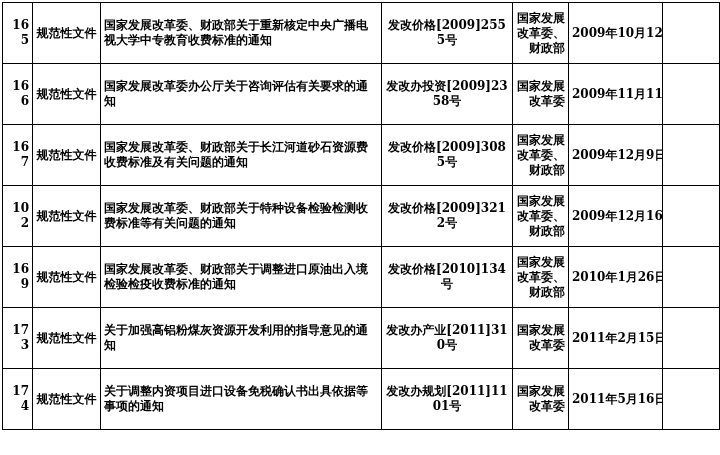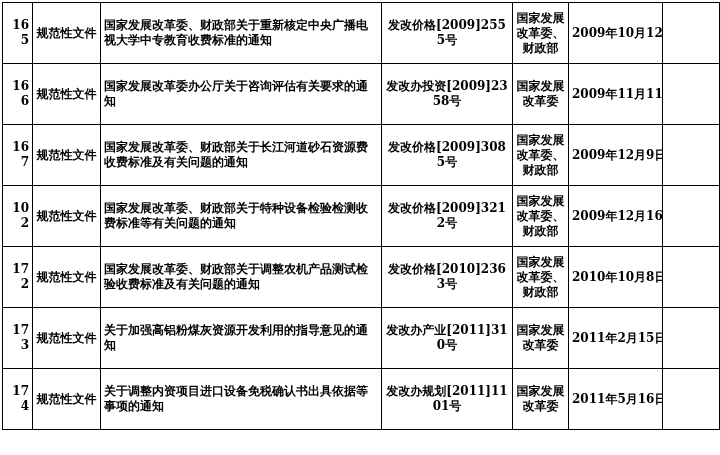--- a/index.html
+++ b/index.html
@@ -40,21 +40,21 @@
   td.cell-type {
     text-align: center;
   }
   td.cell-title {
     text-align: left;
   }
   td.cell-docno {
     text-align: center;
   }
   td.cell-agency {
-    text-align: center;
+    text-align: right;
   }
   td.cell-date {
     text-align: center;
     white-space: nowrap;
   }
   td.cell-remark {
     text-align: center;
   }
 </style>
 </head>
@@ -104,32 +104,32 @@
   <tr>
     <td class="cell-no">102</td>
     <td class="cell-type">规范性文件</td>
     <td class="cell-title">国家发展改革委、财政部关于特种设备检验检测收费标准等有关问题的通知</td>
     <td class="cell-docno">发改价格[2009]3212号</td>
     <td class="cell-agency">国家发展改革委、财政部</td>
     <td class="cell-date">2009年12月16日</td>
     <td class="cell-remark"></td>
   </tr>
 
+  <tr>
+    <td class="cell-no">169</td>
+    <td class="cell-type">规范性文件</td>
+    <td class="cell-title">国家发展改革委、财政部关于调整进口原油出入境检验检疫收费标准的通知</td>
+    <td class="cell-docno">发改价格[2010]134号</td>
+    <td class="cell-agency">国家发展改革委、财政部</td>
+    <td class="cell-date">2010年1月26日</td>
+    <td class="cell-remark"></td>
+  </tr>
 
 
 
-  <tr>
-    <td class="cell-no">172</td>
-    <td class="cell-type">规范性文件</td>
-    <td class="cell-title">国家发展改革委、财政部关于调整农机产品测试检验收费标准及有关问题的通知</td>
-    <td class="cell-docno">发改价格[2010]2363号</td>
-    <td class="cell-agency">国家发展改革委、财政部</td>
-    <td class="cell-date">2010年10月8日</td>
-    <td class="cell-remark"></td>
-  </tr>
 
   <tr>
     <td class="cell-no">173</td>
     <td class="cell-type">规范性文件</td>
     <td class="cell-title">关于加强高铝粉煤灰资源开发利用的指导意见的通知</td>
     <td class="cell-docno">发改办产业[2011]310号</td>
     <td class="cell-agency">国家发展改革委</td>
     <td class="cell-date">2011年2月15日</td>
     <td class="cell-remark"></td>
   </tr>

